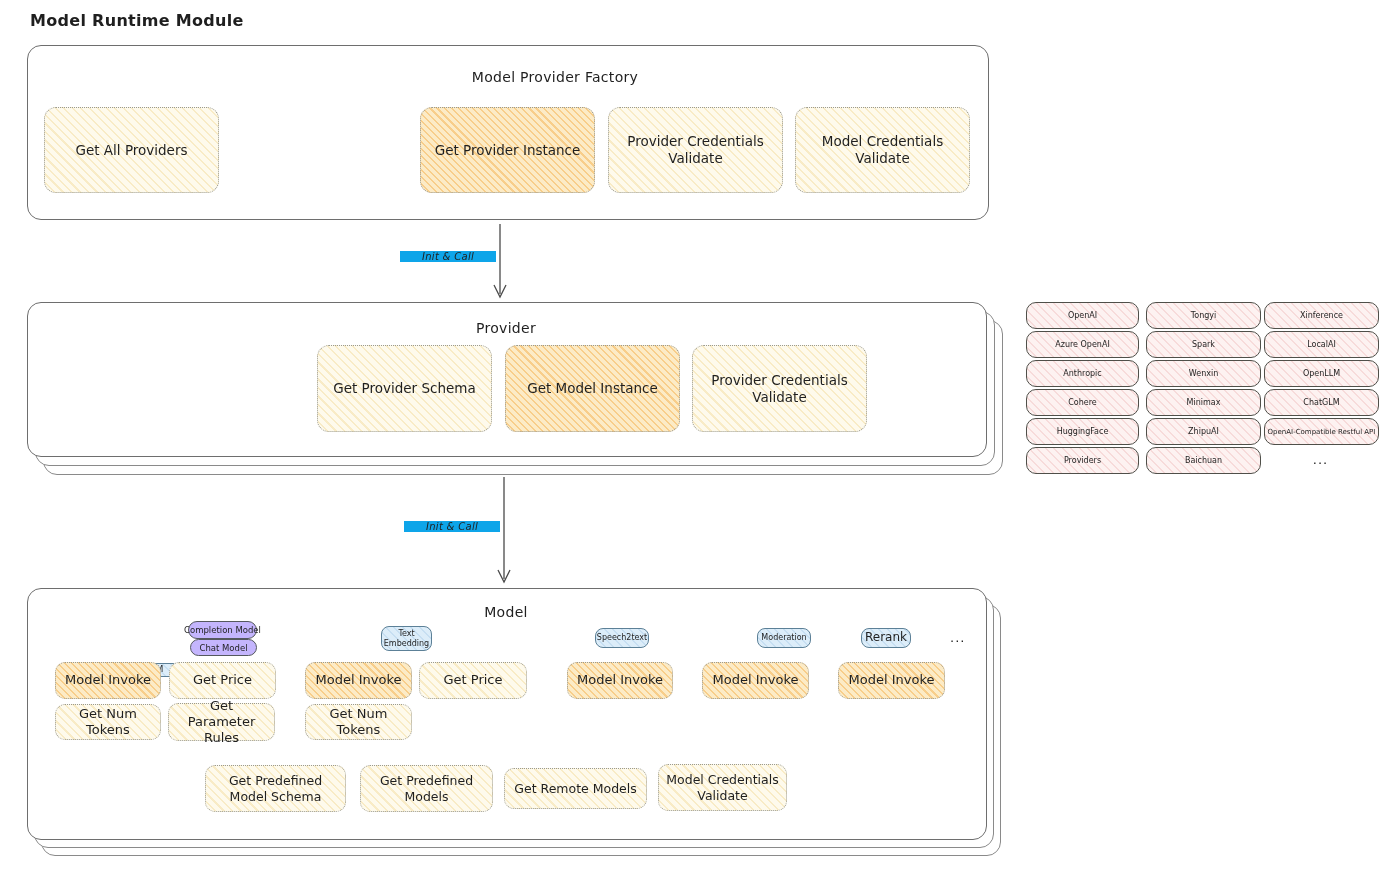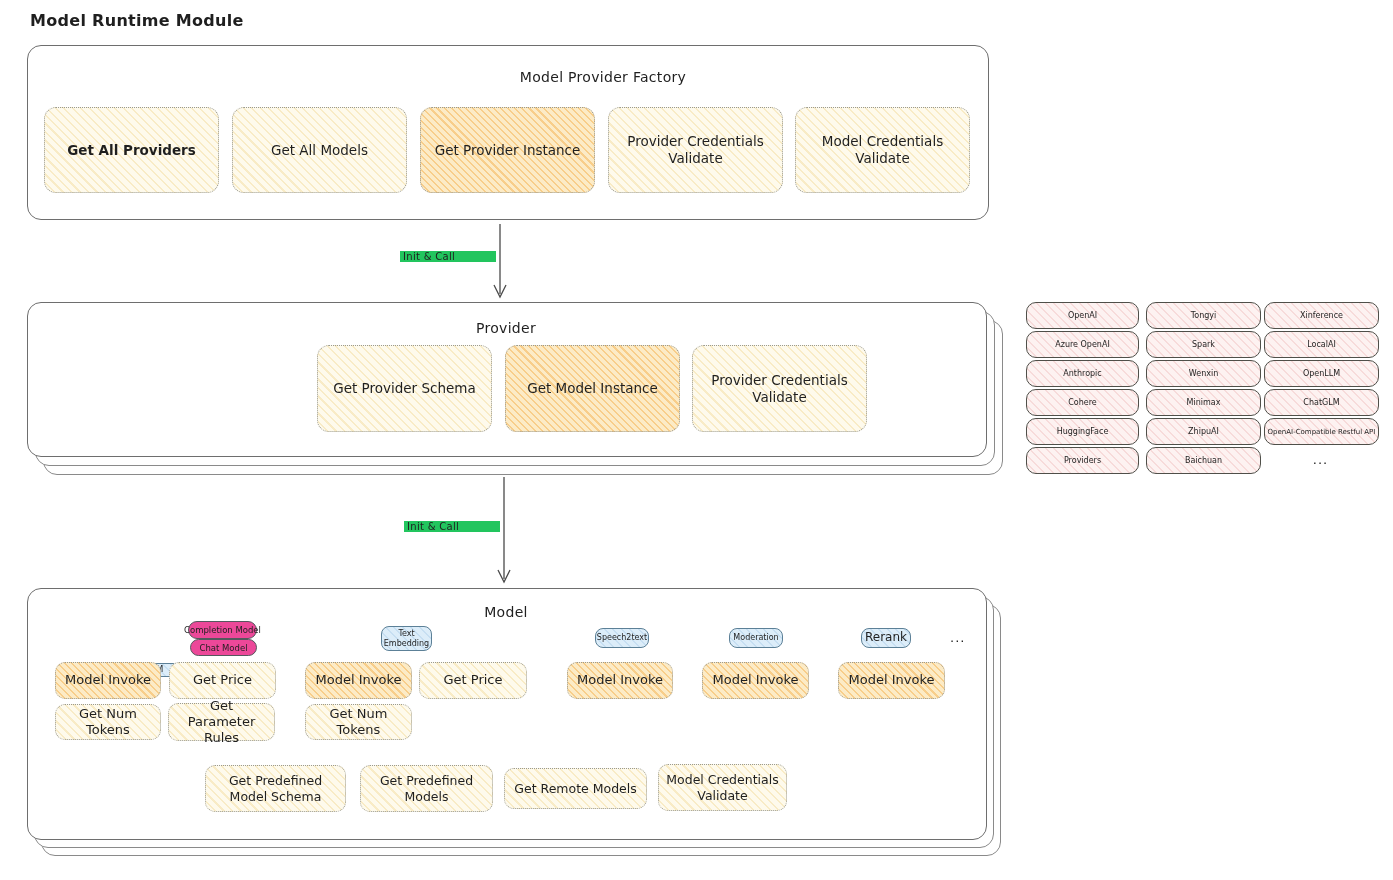--- a/index.html
+++ b/index.html
@@ -41,40 +41,39 @@
   .pill.small{font-size:7px;}
   .tag{
     position:absolute;display:flex;align-items:center;justify-content:center;text-align:center;
     background:
       repeating-linear-gradient(45deg, rgba(122,172,216,.22) 0px, rgba(122,172,216,.22) 1.2px, transparent 1.2px, transparent 6px),
       #dcedf9;
     border:1.3px solid #5c8097;border-radius:8px;font-size:8.5px;line-height:1.15;padding:1px 3px;box-sizing:border-box;
   }
   .subtag{
     position:absolute;display:flex;align-items:center;justify-content:center;text-align:center;
-    background:#ec4899;border:1.2px solid #55595e;border-radius:9px;font-size:8.5px;white-space:nowrap;
+    background:#c4b5fd;border:1.2px solid #55595e;border-radius:9px;font-size:8.5px;white-space:nowrap;
   }
   .arrow-label{
-    position:absolute;font-size:10px;background:#22c55e;padding:0 3px;text-align:left;letter-spacing:.3px;
+    position:absolute;font-size:10px;background:#0ea5e9;padding:0 3px;text-align:center;letter-spacing:.3px;font-style:italic;
   }
   .ellip{position:absolute;font-size:13px;letter-spacing:1px;}
   svg{display:block;}
 </style>
 </head>
 <body>
 
 <div class="canvas">
 
   <div class="abs page-title" style="left:30px;top:11px;">Model Runtime Module</div>
 
   <div class="frame" style="left:27px;top:45px;width:960px;height:173px;"></div>
-  <div class="abs frame-title" style="left:27px;top:69px;width:1056px;margin-left:48px;">Model Provider Factory</div>
+  <div class="abs frame-title" style="left:27px;top:69px;width:1056px;">Model Provider Factory</div>
 
-  <div class="node-fn" style="left:44px;top:107px;width:175px;height:86px;font-weight:bold;">Get All Providers</div>
-  <div class="node-fn" style="left:232px;top:107px;width:175px;height:86px;">Get All Models</div>
+  <div class="node-fn" style="left:44px;top:107px;width:175px;height:86px;">Get All Providers</div>
   <div class="node-fn hl" style="left:420px;top:107px;width:175px;height:86px;">Get Provider Instance</div>
   <div class="node-fn" style="left:608px;top:107px;width:175px;height:86px;">Provider Credentials Validate</div>
   <div class="node-fn" style="left:795px;top:107px;width:175px;height:86px;">Model Credentials Validate</div>
 
   <svg class="abs" style="left:491px;top:224px;" width="18" height="76">
     <line x1="9" y1="0" x2="9" y2="70" stroke="#4a4a4a" stroke-width="1.3"></line>
     <polyline points="3,61 9,73 15,61" fill="none" stroke="#4a4a4a" stroke-width="1.3"></polyline>
   </svg>
   <div class="arrow-label" style="left:400px;top:251px;width:90px;">Init &amp; Call</div>
 
@@ -117,21 +116,21 @@
   <div class="backing" style="left:41px;top:604px;width:958px;height:250px;"></div>
   <div class="backing" style="left:34px;top:596px;width:958px;height:250px;"></div>
   <div class="frame" style="left:27px;top:588px;width:958px;height:250px;"></div>
   <div class="abs frame-title" style="left:27px;top:604px;width:958px;">Model</div>
 
   <div class="tag" style="left:130px;top:663px;width:50px;height:14px;">LLM</div>
   <div class="subtag" style="left:188px;top:621px;width:67px;height:16px;">Completion Model</div>
   <div class="subtag" style="left:190px;top:639px;width:65px;height:15px;">Chat Model</div>
   <div class="tag" style="left:381px;top:626px;width:51px;height:25px;font-size:8px;">Text Embedding</div>
   <div class="tag" style="left:595px;top:628px;width:54px;height:20px;font-size:8px;">Speech2text</div>
-  <div class="tag" style="left:729px;top:628px;width:54px;height:20px;font-size:8px;">Moderation</div>
+  <div class="tag" style="left:757px;top:628px;width:54px;height:20px;font-size:8px;">Moderation</div>
   <div class="tag" style="left:861px;top:628px;width:50px;height:20px;font-size:12px;">Rerank</div>
   <div class="ellip" style="left:950px;top:630px;">...</div>
 
   <div class="node-fn node-sm hl" style="left:55px;top:662px;width:106px;height:37px;">Model Invoke</div>
   <div class="node-fn node-sm" style="left:169px;top:662px;width:107px;height:37px;">Get Price</div>
   <div class="node-fn node-sm hl" style="left:305px;top:662px;width:107px;height:37px;">Model Invoke</div>
   <div class="node-fn node-sm" style="left:419px;top:662px;width:108px;height:37px;">Get Price</div>
   <div class="node-fn node-sm hl" style="left:567px;top:662px;width:106px;height:37px;">Model Invoke</div>
   <div class="node-fn node-sm hl" style="left:702px;top:662px;width:107px;height:37px;">Model Invoke</div>
   <div class="node-fn node-sm hl" style="left:838px;top:662px;width:107px;height:37px;">Model Invoke</div>

